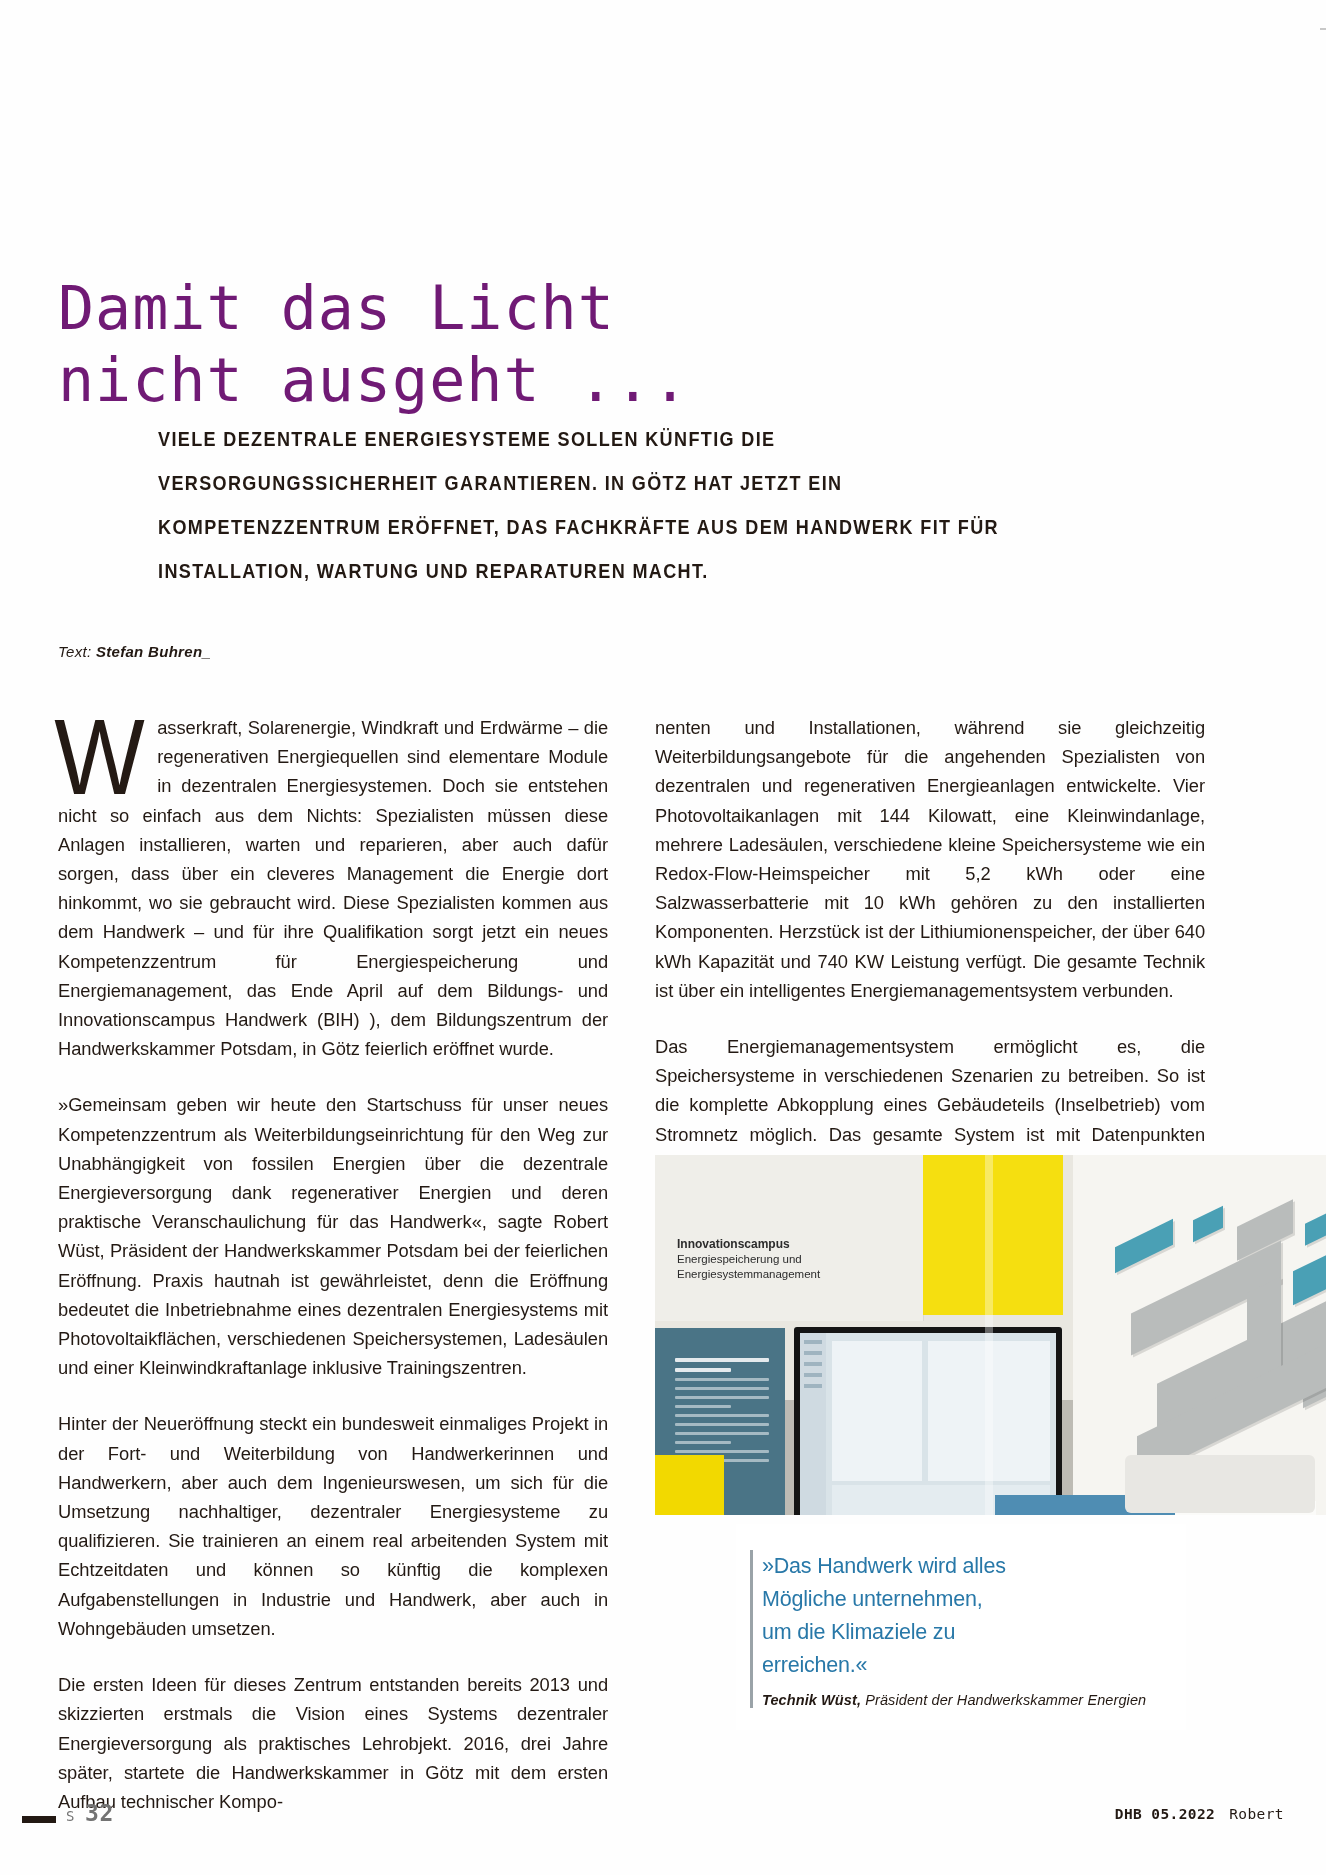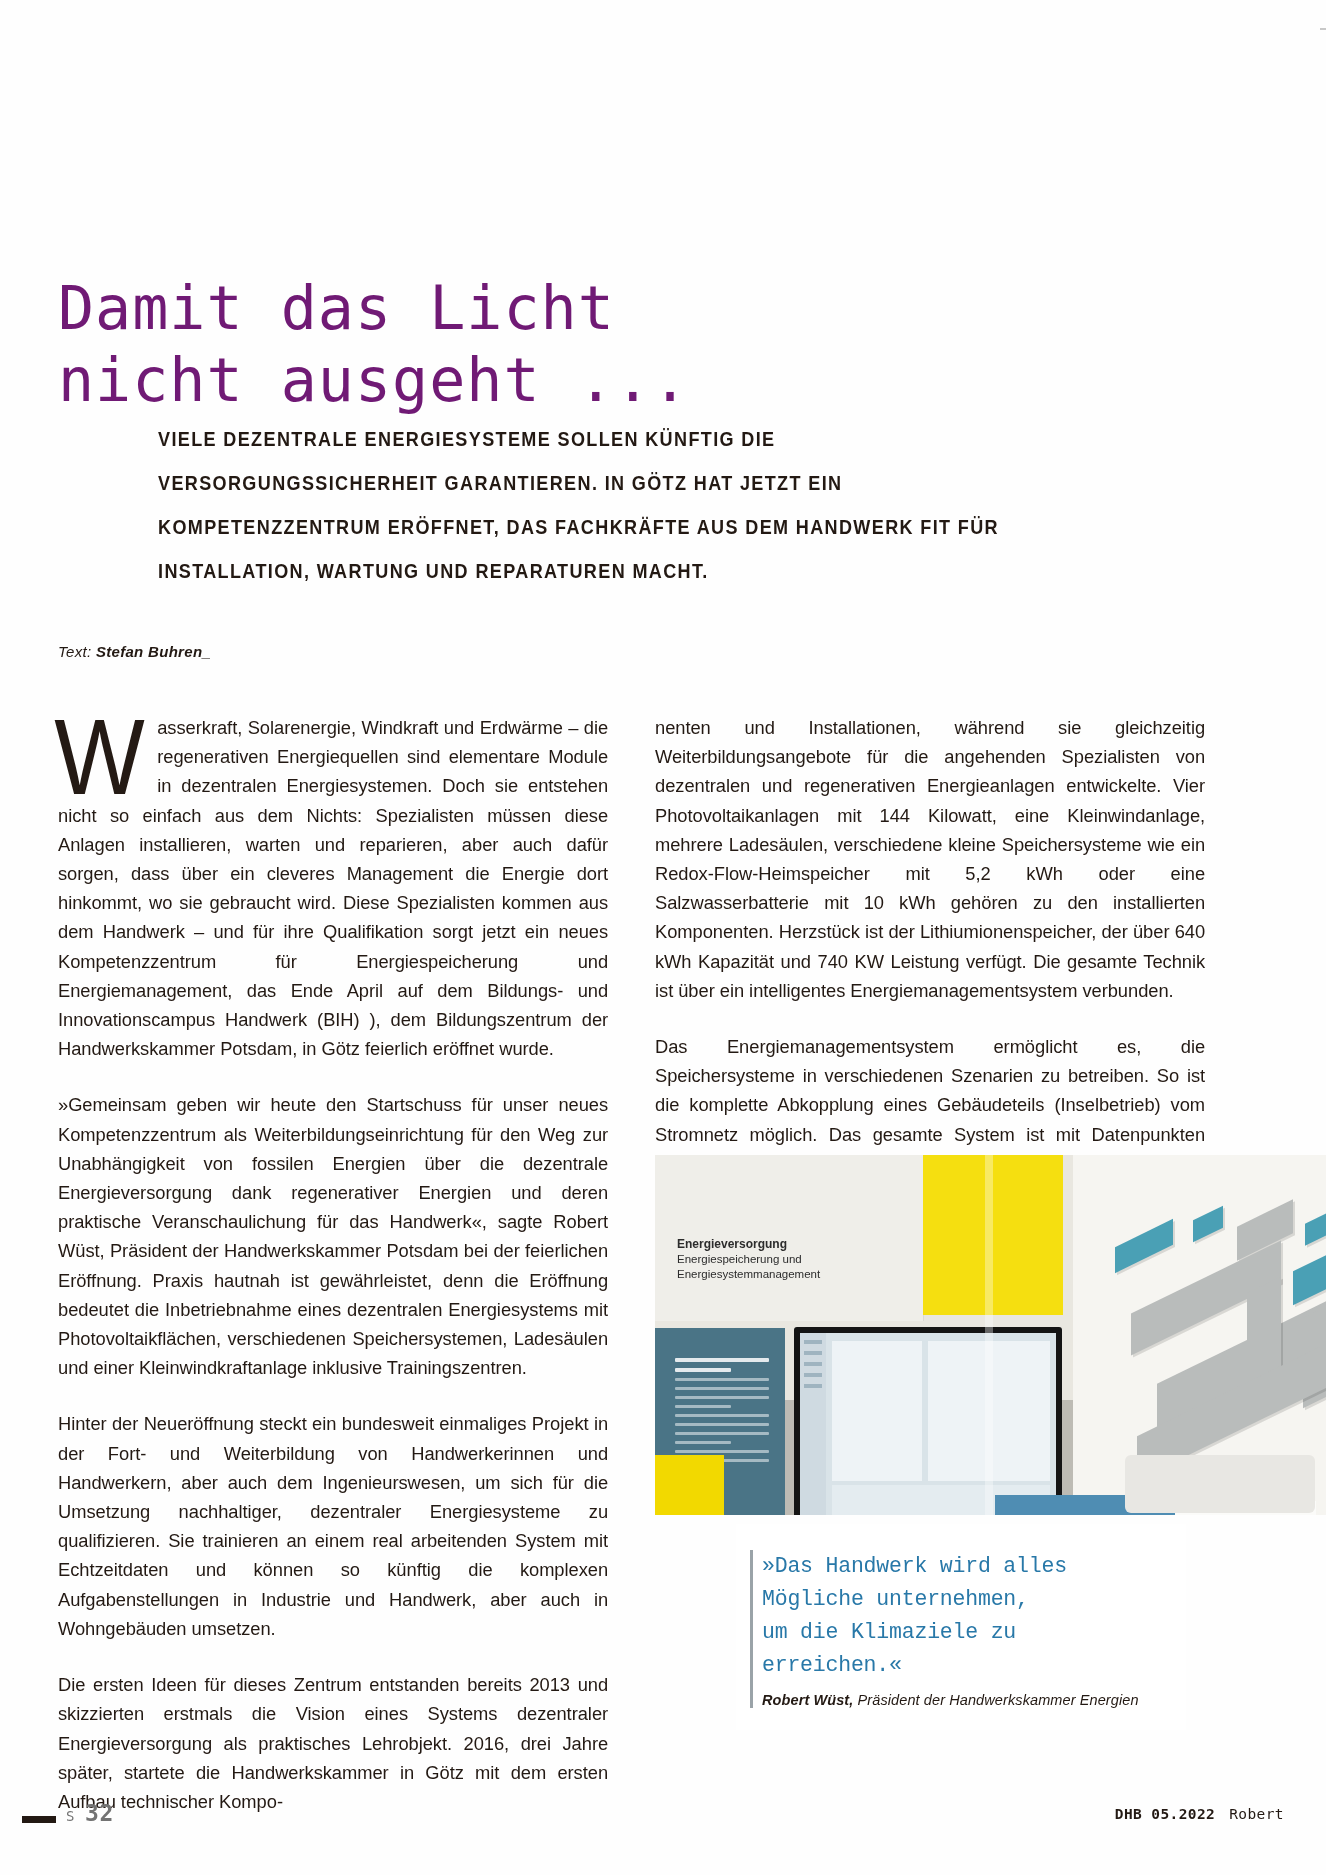--- a/index.html
+++ b/index.html
@@ -207,21 +207,21 @@
     padding: 26px 26px 22px 26px;
     box-sizing: border-box;
   }
   .pullquote::before {
     content: "";
     position: absolute;
     left: 14px; top: 26px; bottom: 22px;
     width: 3px; background: #9aa3a8;
   }
   .pq-text {
-    font-family: Liberation Mono, monospace;
+    font-family: Liberation Sans, sans-serif;
     font-size: 21.5px;
     line-height: 33px;
     color: #2878a8;
     letter-spacing: -0.2px;
     white-space: pre-line;
     margin: 0 0 10px 0;
   }
   .pq-attr {
     font-size: 14.5px;
     font-style: italic;
@@ -284,21 +284,21 @@
     <p>nenten und Installationen, während sie gleichzeitig Weiterbildungsangebote für die angehenden Spezialisten von dezentralen und regenerativen Energieanlagen entwickelte. Vier Photovoltaikanlagen mit 144 Kilowatt, eine Kleinwindanlage, mehrere Ladesäulen, verschiedene kleine Speichersysteme wie ein Redox-Flow-Heimspeicher mit 5,2 kWh oder eine Salzwasserbatterie mit 10 kWh gehören zu den installierten Komponenten. Herzstück ist der Lithiumionenspeicher, der über 640 kWh Kapazität und 740 KW Leistung verfügt. Die gesamte Technik ist über ein intelligentes Energiemanagementsystem verbunden.</p>
     <p>Das Energiemanagementsystem ermöglicht es, die Speichersysteme in verschiedenen Szenarien zu betreiben. So ist die komplette Abkopplung eines Gebäudeteils (Inselbetrieb) vom Stromnetz möglich. Das gesamte System ist mit Datenpunkten versehen, wodurch die</p>
   </div>
 
   <div class="photo">
     <div class="ph-wallTop"></div>
     <div class="ph-wallBase"></div>
 
     <div class="ph-signPanel">
       <div class="ph-sign">
-        <b>Energieversorgung</b>
+        <b>Innovationscampus</b>
         <span>Energiespeicherung und</span><br>
         <span>Energiesystemmanagement</span>
       </div>
     </div>
 
     <div class="ph-yellow"></div>
     <div class="ph-yellowGap"></div>
 
     <div class="ph-teal">
       <div class="ph-tealLines">
@@ -357,21 +357,21 @@
     <div class="ph-bench"></div>
 
   </div>
 
   <div class="pullquote">
     <div class="pq-text">»Das Handwerk wird alles
 Mögliche unternehmen,
 um die Klimaziele zu
 erreichen.«</div>
     <div class="pq-attr">
-      <b>Robert Wüst,</b><span> Präsident der Handwerkskammer Energien</span>
+      <b>Technik Wüst,</b><span> Präsident der Handwerkskammer Energien</span>
     </div>
   </div>
 
   <div class="foot-rule"></div>
   <div class="foot-left">
     <span class="s">S</span>
     <span class="num">32</span>
   </div>
   <div class="foot-right">
     <span class="issue">DHB 05.2022</span><span class="section">Robert</span>

